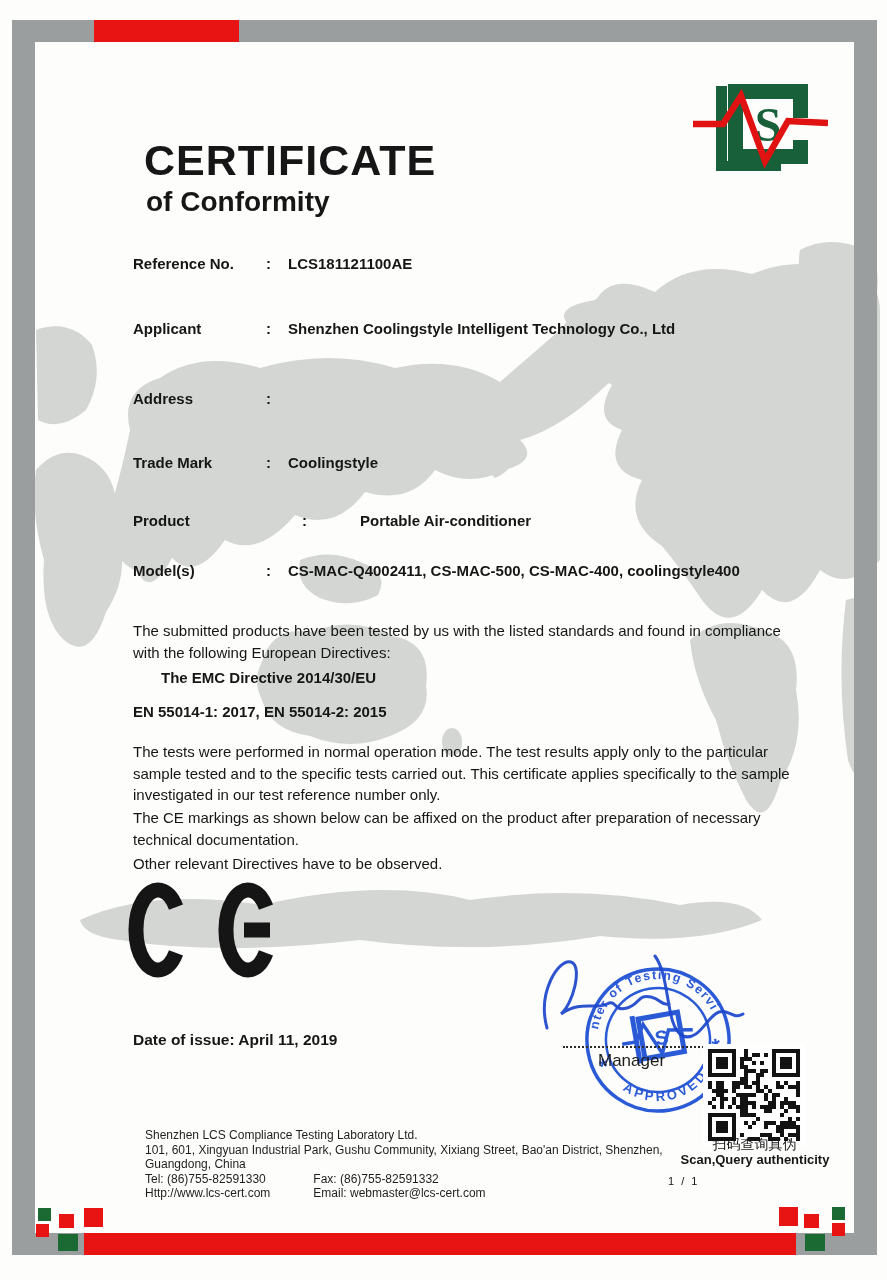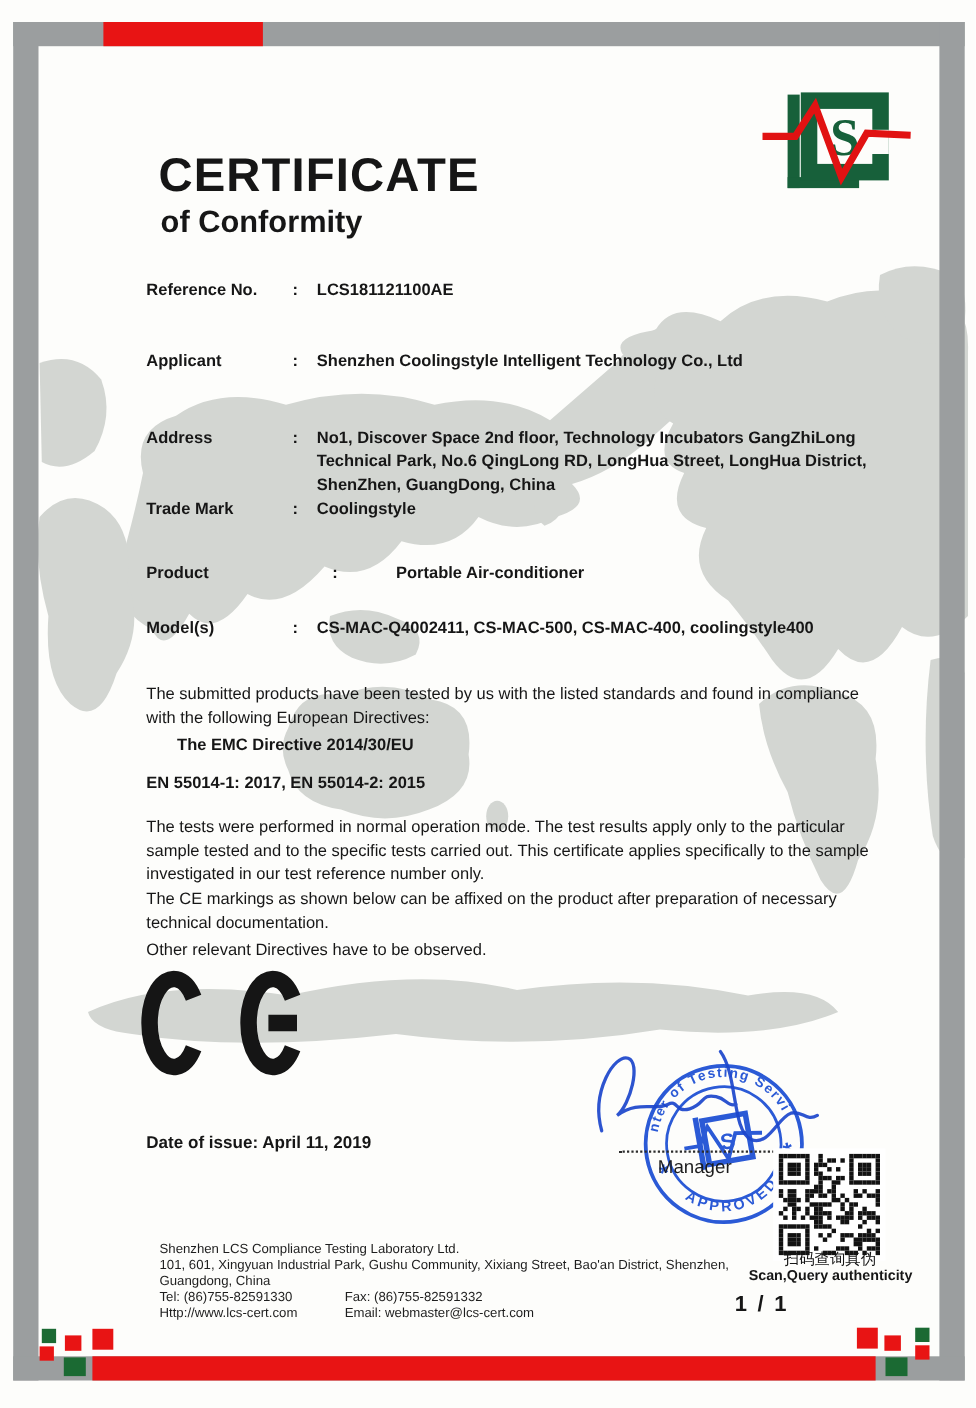--- a/index.html
+++ b/index.html
@@ -46,21 +46,21 @@
   .qr-zh{position:absolute;left:692px;top:1136px;width:125px;text-align:center;
          font-size:14px;font-weight:normal;z-index:8;}
   .qr-en{position:absolute;left:659px;top:1152px;width:192px;text-align:center;
          font-size:13px;font-weight:bold;z-index:8;}
 
   
   .footer{position:absolute;left:145px;top:1128px;width:560px;font-size:12px;
           line-height:14.5px;color:#1e1e1e;z-index:2;}
   .footer .cols span{display:inline-block;}
   .footer .w1{width:165px;}
-  .page-num{position:absolute;left:668px;top:1175px;font-size:20px;font-weight:bold;
+  .page-num{position:absolute;left:668px;top:1175px;font-size:11px;font-weight:normal;
             letter-spacing:2px;z-index:2;}
 
   
   #worldmap{position:absolute;left:0;top:0;z-index:1;}
 </style>
 </head>
 <body>
 
 <div class="page">
 
@@ -125,25 +125,20 @@
     <span class="val">LCS181121100AE</span>
   </div>
   <div class="row" style="top:318px;">
     <span class="lab">Applicant</span>
     <span class="col">:</span>
     <span class="val">Shenzhen Coolingstyle Intelligent Technology Co., Ltd</span>
   </div>
   <div class="row" style="top:388px;">
     <span class="lab">Address</span>
     <span class="col">:</span>
-    <span class="val">
-      <div>No1, Discover Space 2nd floor, Technology Incubators GangZhiLong</div>
-      <div>Technical Park, No.6 QingLong RD, LongHua Street, LongHua District,</div>
-      <div>ShenZhen, GuangDong, China</div>
-    </span>
   </div>
   <div class="row" style="top:452px;">
     <span class="lab">Trade Mark</span>
     <span class="col">:</span>
     <span class="val">Coolingstyle</span>
   </div>
   <div class="row" style="top:510px;gap:36px;">
     <span class="lab">Product</span>
     <span class="col">:</span>
     <span class="val">Portable Air-conditioner</span>

